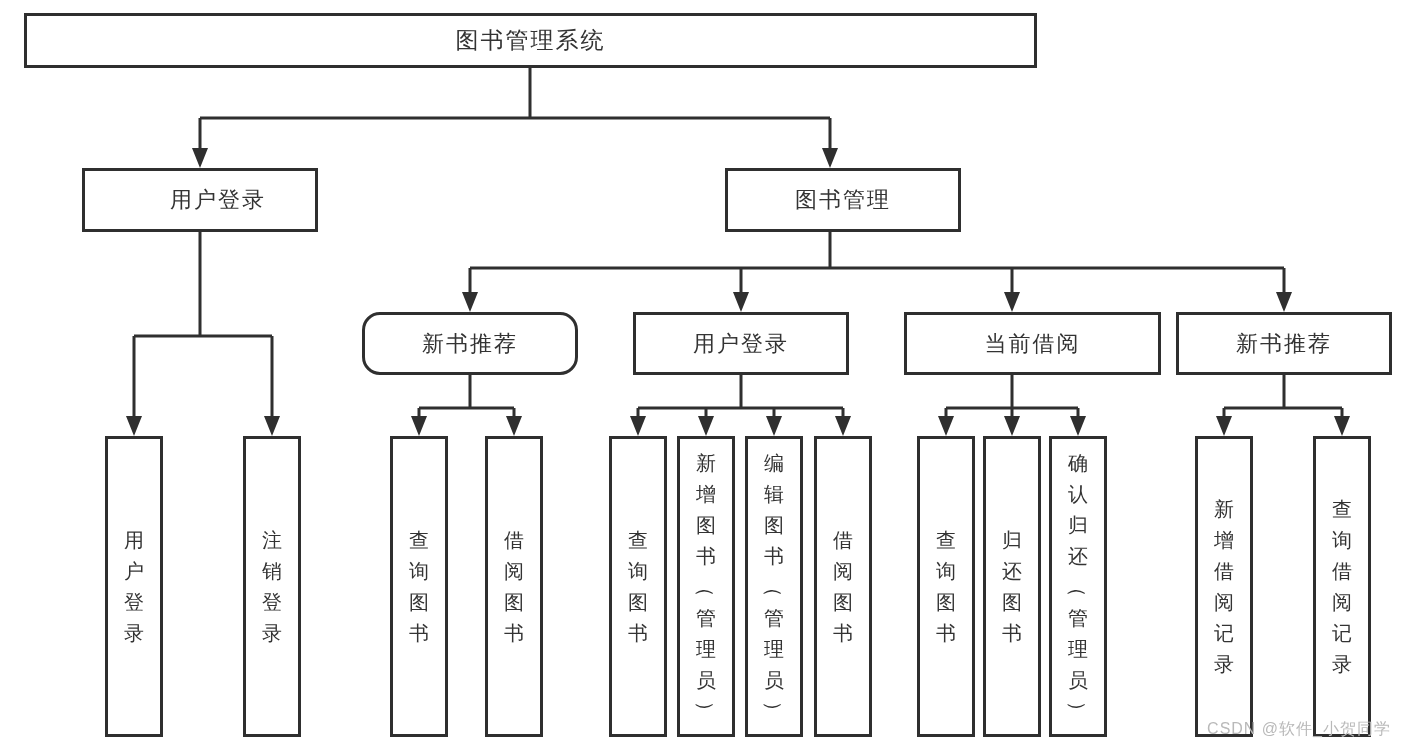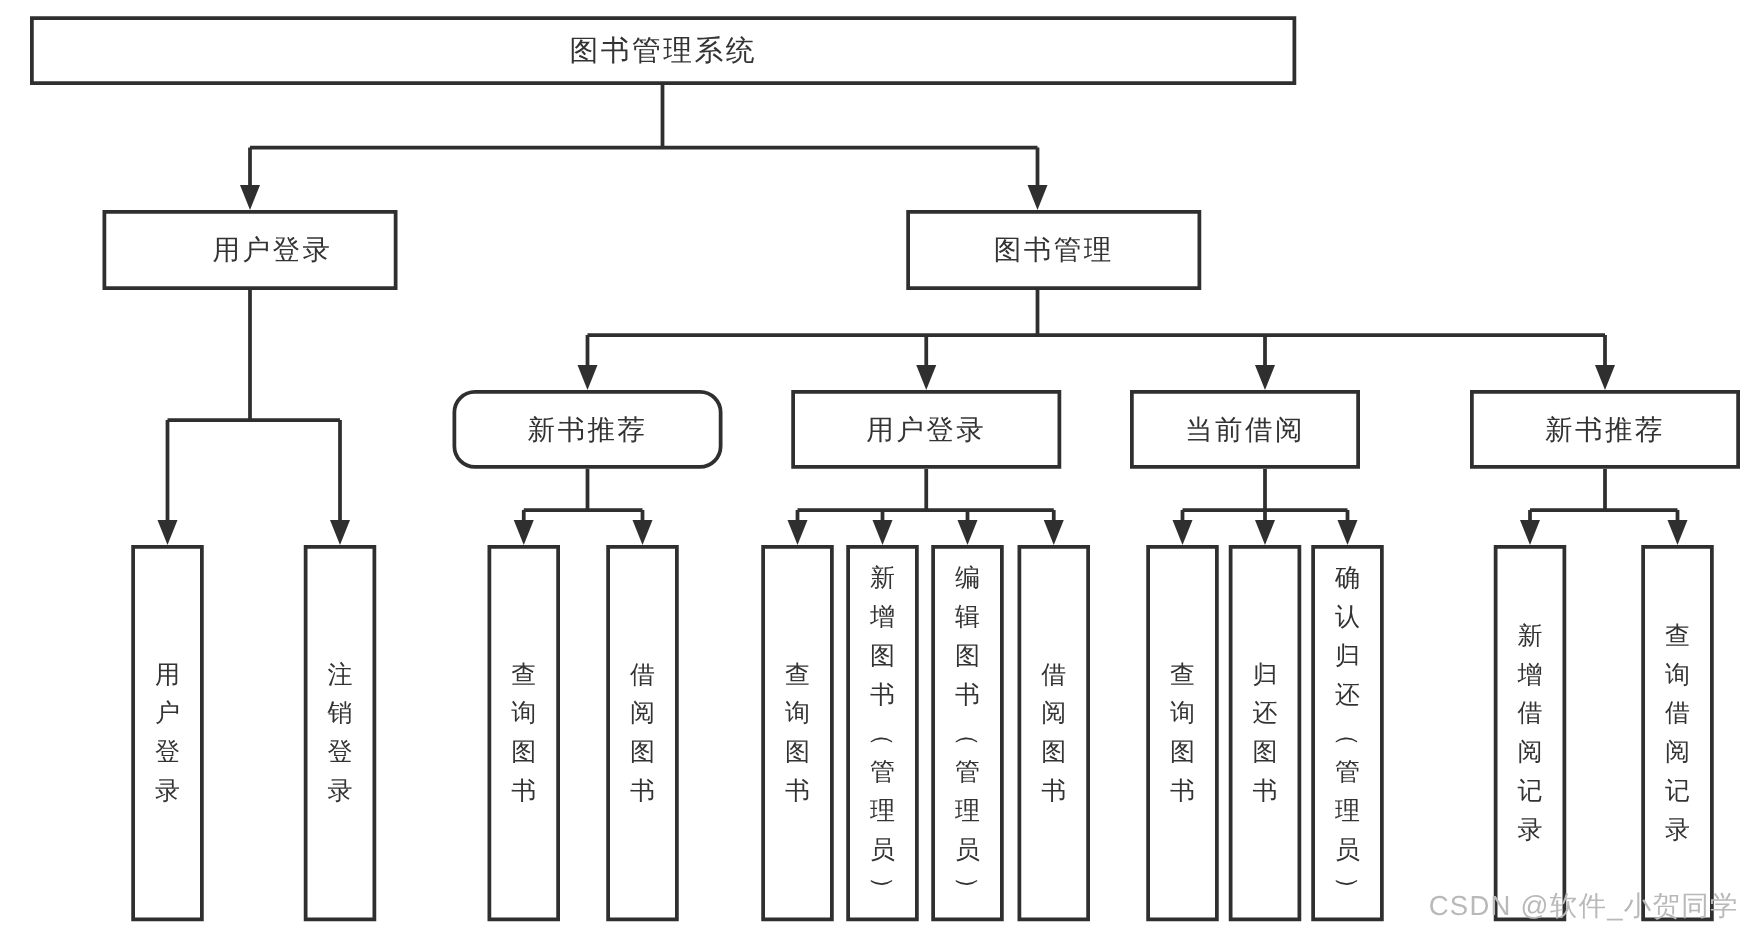--- a/index.html
+++ b/index.html
@@ -44,21 +44,21 @@
   .vlabel {
     display: flex; flex-direction: column;
     align-items: center; justify-content: center;
     gap: 11px; line-height: 1;
   }
   .vchar { display: block; height: 20px; }
   .rotchar { transform: rotate(90deg); }
   .watermark {
     position: absolute;
     right: 14px; bottom: 7px;
-    font-size: 22px;
+    font-size: 16px;
     color: var(--watermark);
     letter-spacing: 1px;
     white-space: nowrap;
   }
 </style>
 </head>
 <body>
 
 <div class="canvas">
 
@@ -101,21 +101,21 @@
   <div class="box hbox" style="left:712px; top:168px; width:236px; height:64px;margin-left:13px;">
     <span>图书管理</span>
   </div>
 
   <div class="box hbox" style="left:362px; top:312px; width:216px; height:63px;border-radius:18px;">
     <span>新书推荐</span>
   </div>
   <div class="box hbox" style="left:633px; top:312px; width:216px; height:63px;">
     <span>用户登录</span>
   </div>
-  <div class="box hbox" style="left:904px; top:312px; width:184px; height:63px;">
+  <div class="box hbox" style="left:904px; top:312px; width:257px; height:63px;">
     <span>当前借阅</span>
   </div>
   <div class="box hbox" style="left:1176px; top:312px; width:216px; height:63px;">
     <span>新书推荐</span>
   </div>
 
   <div class="box vbox" style="left:105px;">
     <span class="vlabel">
         <span class="vchar">用</span>
         <span class="vchar">户</span>

